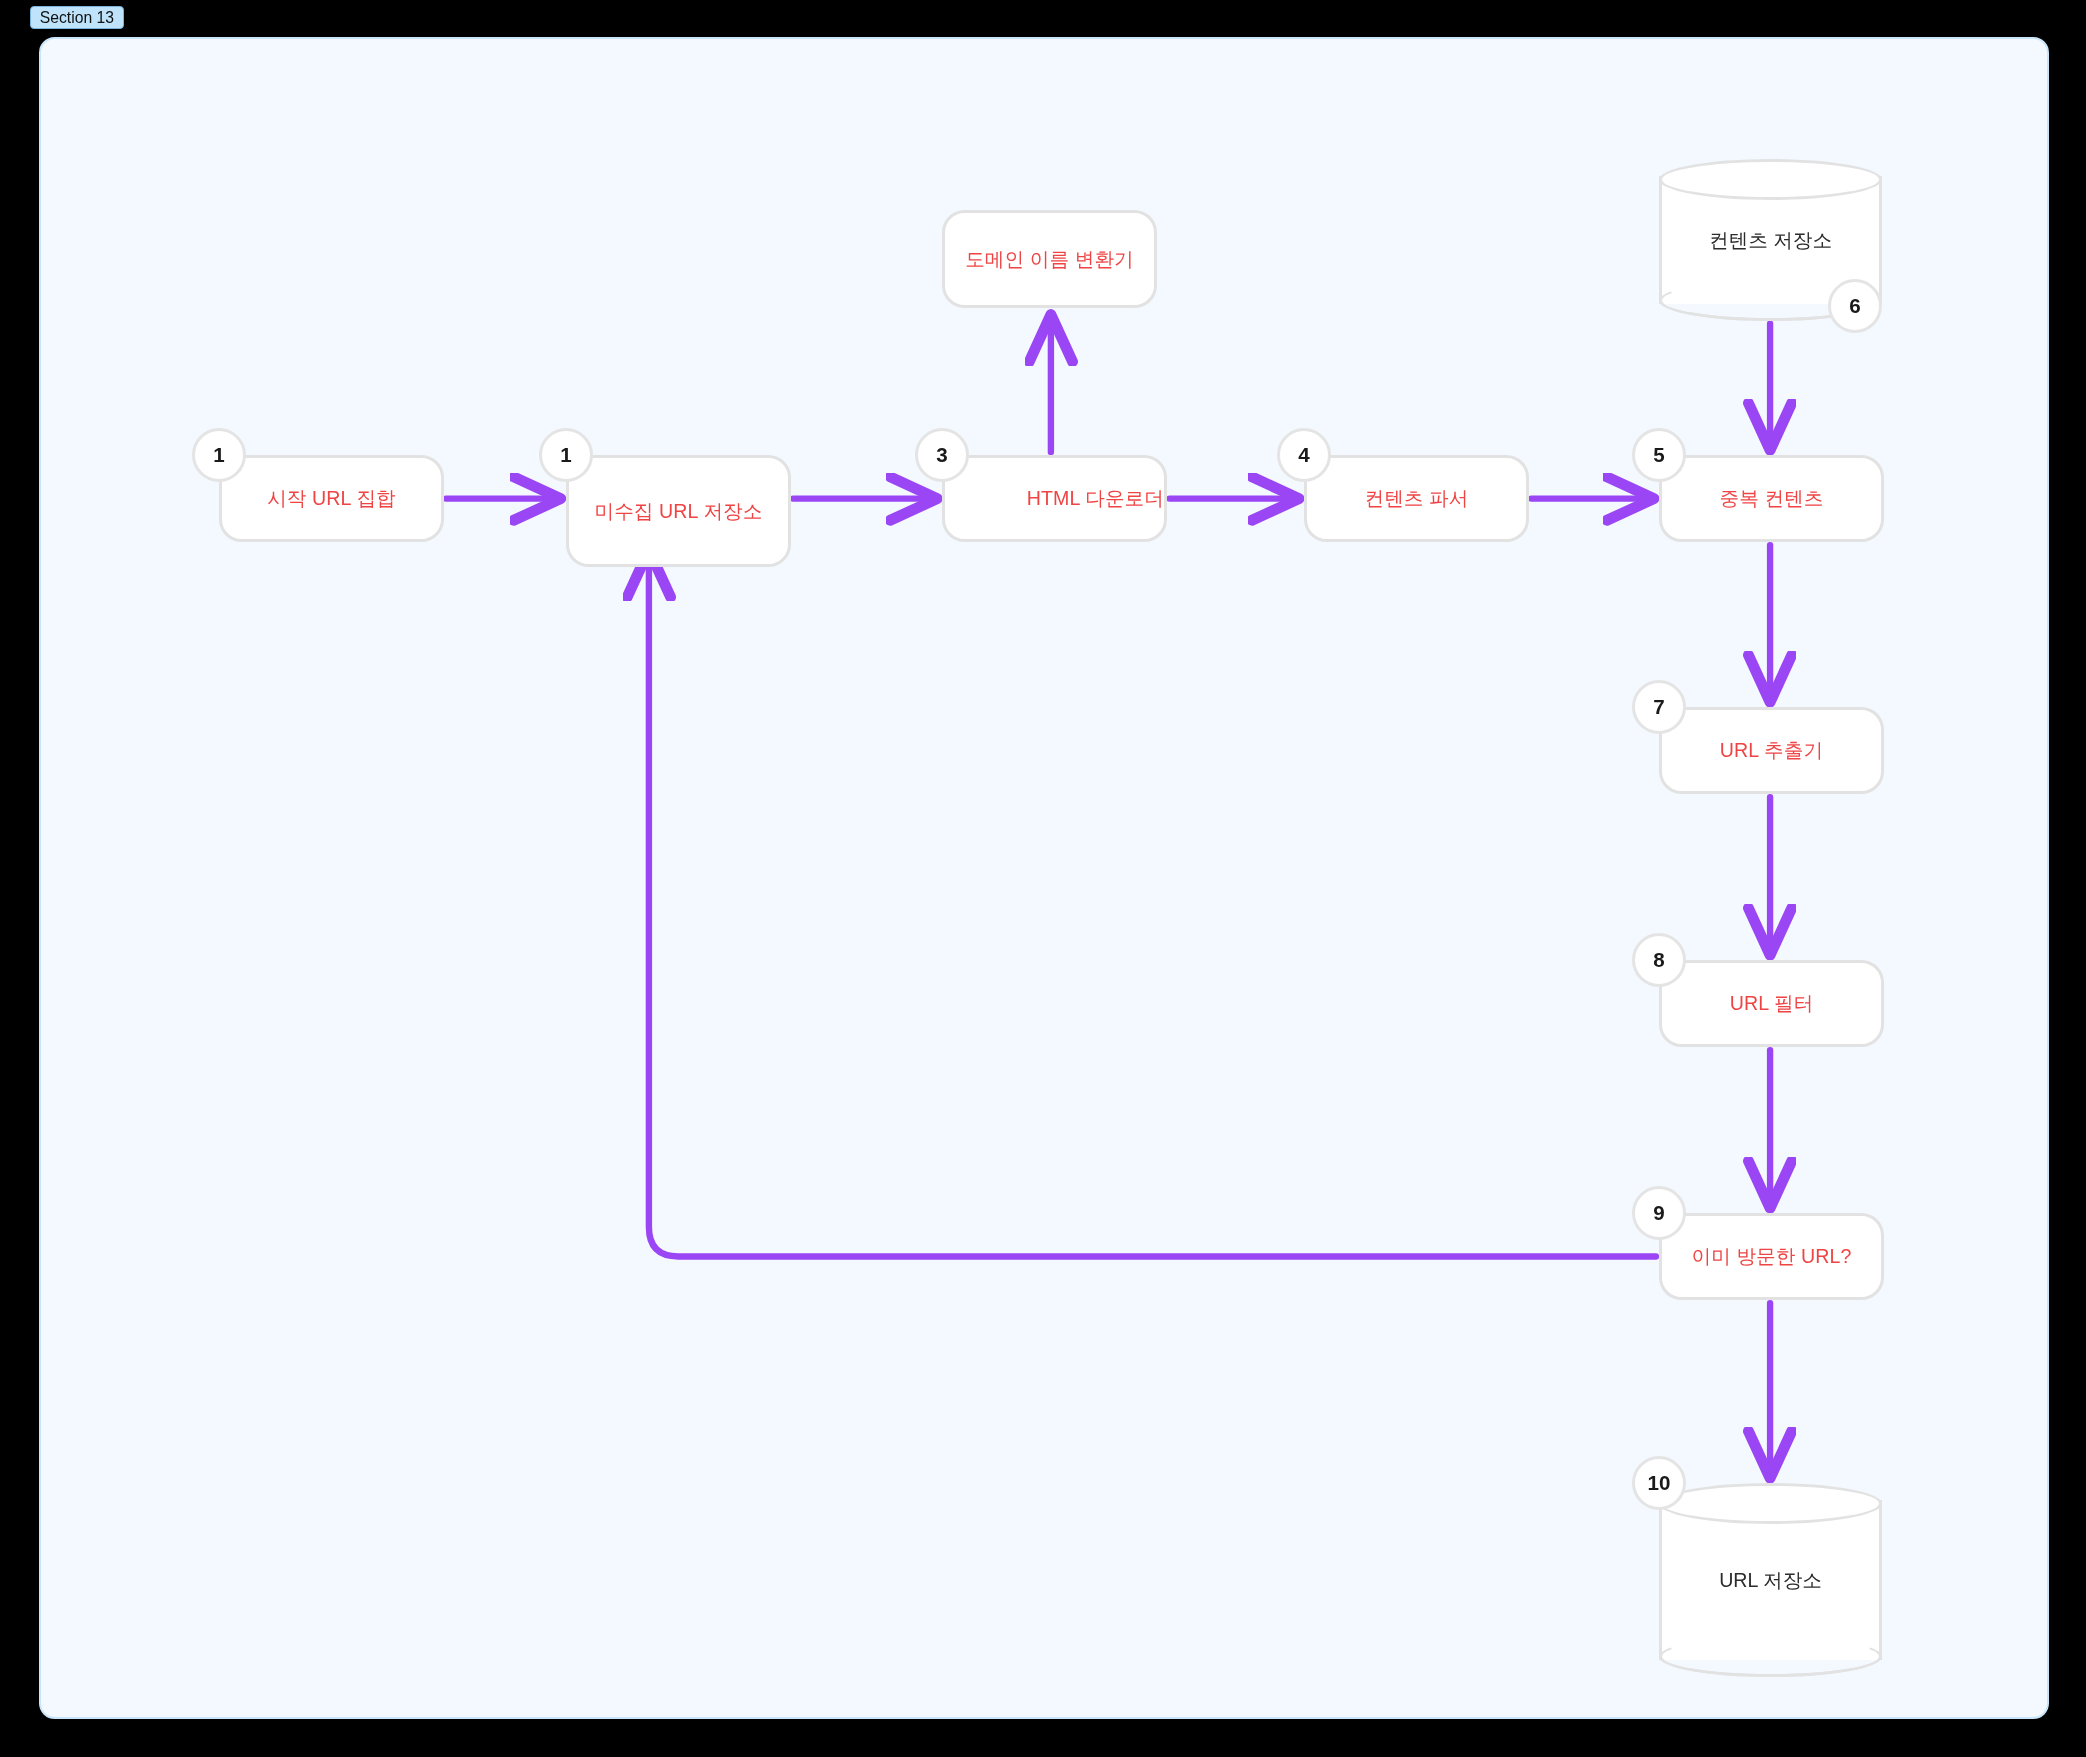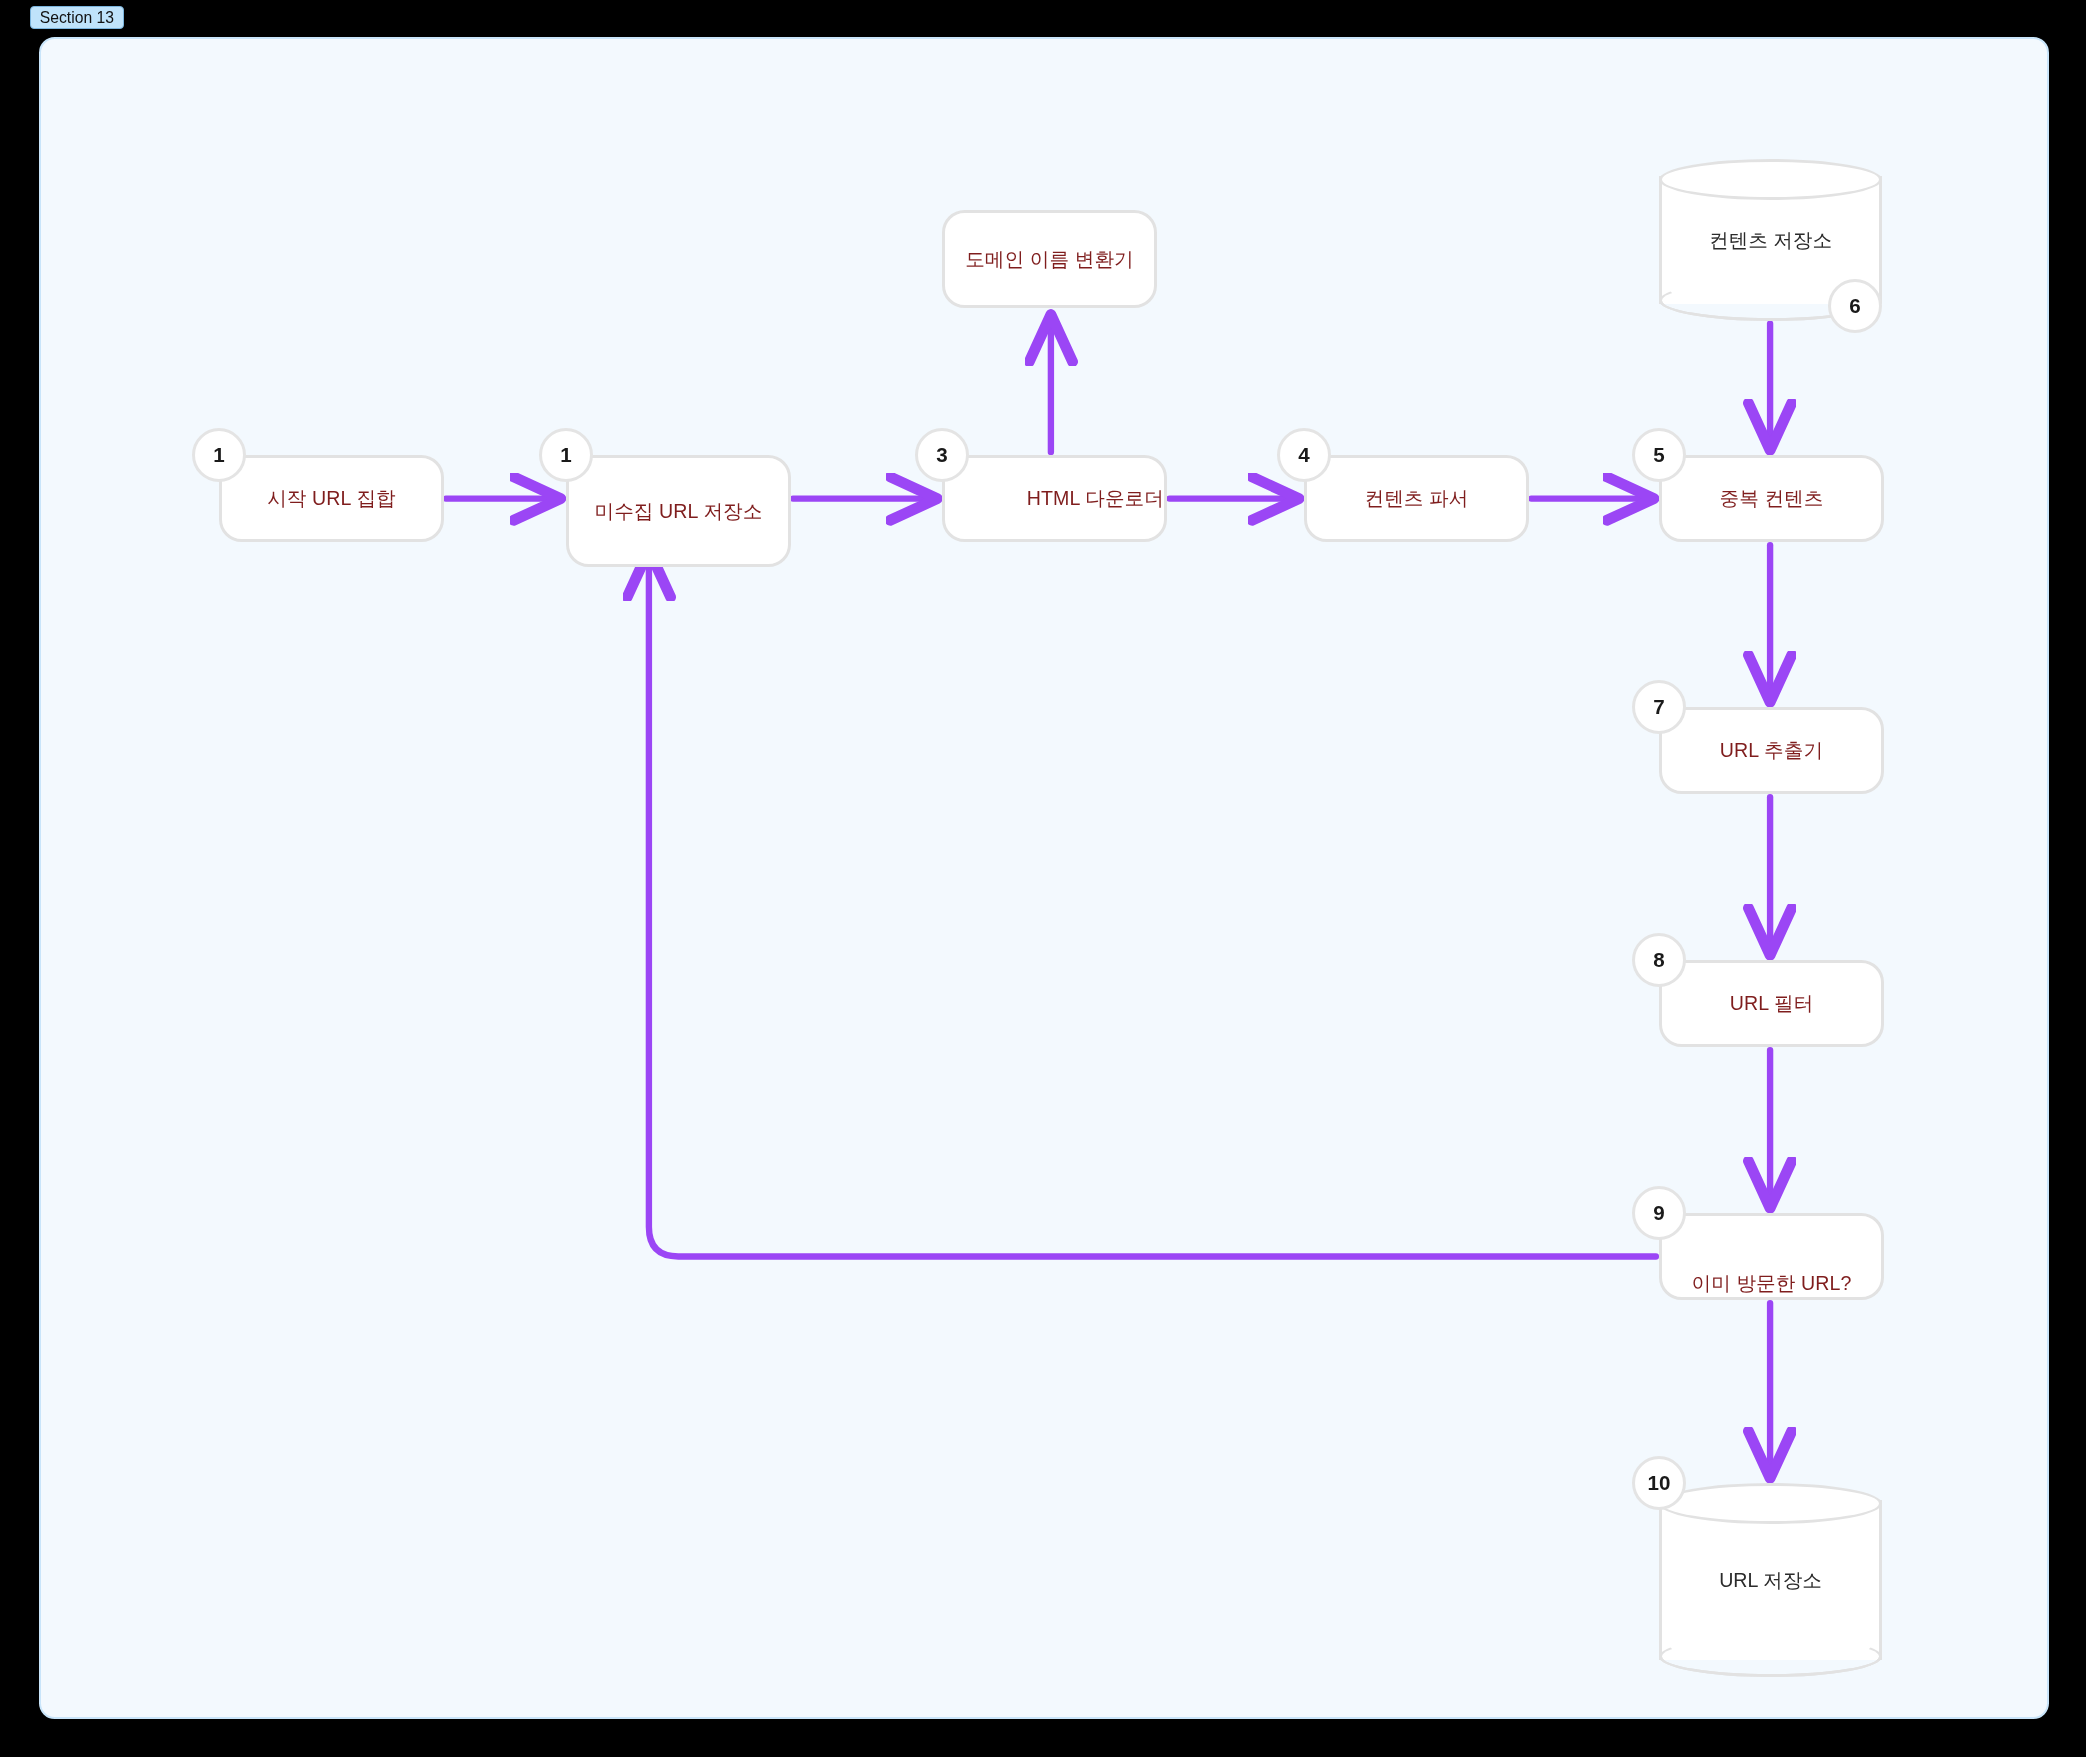--- a/index.html
+++ b/index.html
@@ -16,21 +16,21 @@
   #canvas{
     position:absolute;left:39px;top:37px;width:2010px;height:1682px;
     background:#f3f9fe;border:2.5px solid #c9e5fa;border-radius:15.7px;
     box-sizing:border-box;overflow:hidden;
   }
   #edges{position:absolute;left:0;top:0;width:2010px;height:1682px;}
   .node{
     position:absolute;box-sizing:border-box;
     background:#fff;border:3.4px solid #e2e2e2;border-radius:22.6px;
     display:flex;align-items:center;justify-content:center;
-    color:#7f1d1d;font-size:19.6px;letter-spacing:0.1px;white-space:nowrap;
+    color:#ef4444;font-size:19.6px;letter-spacing:0.1px;white-space:nowrap;
     z-index:10;
   }
   .cyl{
     position:absolute;box-sizing:border-box;z-index:10;
   }
   .cyl .body{
     position:absolute;left:0;right:0;top:16.7px;bottom:16.7px;
     background:#fff;border-left:3.4px solid #e2e2e2;border-right:3.4px solid #e2e2e2;
     box-sizing:border-box;
   }
@@ -125,21 +125,21 @@
   <div class="node" style="left:1618px;top:668px;width:225px;height:87px;">
     <span>URL 추출기</span>
   </div>
   <div class="badge" style="left:1591px;top:641px;">7</div>
 
   <div class="node" style="left:1618px;top:921px;width:225px;height:87px;">
     <span>URL 필터</span>
   </div>
   <div class="badge" style="left:1591px;top:894px;">8</div>
 
-  <div class="node" style="left:1618px;top:1174px;width:225px;height:87px;align-items:flex-end;">
+  <div class="node" style="left:1618px;top:1174px;width:225px;height:87px;">
     <span>이미 방문한 URL?</span>
   </div>
   <div class="badge" style="left:1591px;top:1147px;">9</div>
 
   <div class="cyl" style="left:1618px;top:1444px;width:223px;height:194px;">
     <div class="body"></div>
     <div class="cap bot"></div>
     <div class="cap top"></div>
     <div class="cyl-label">URL 저장소</div>
   </div>

